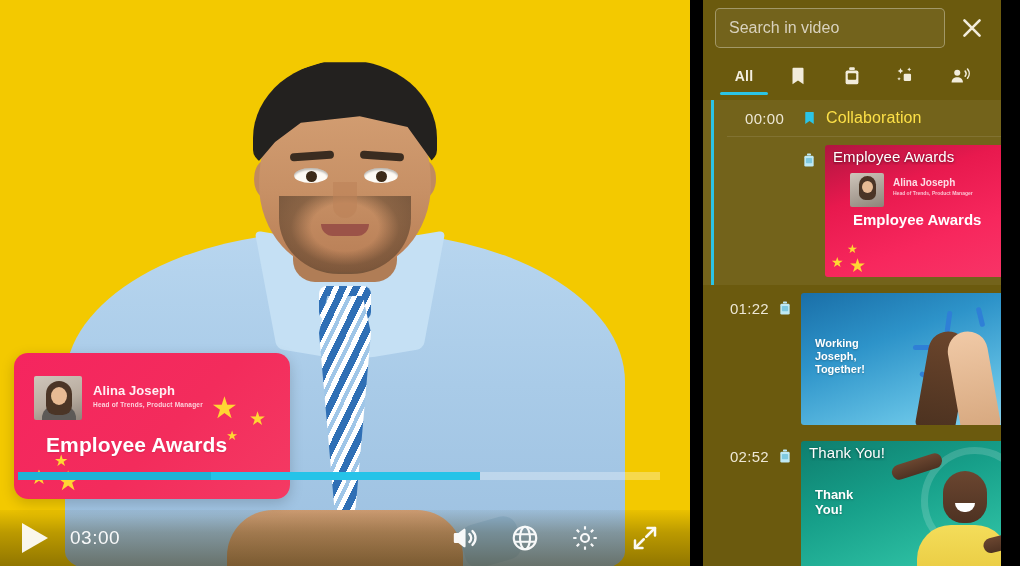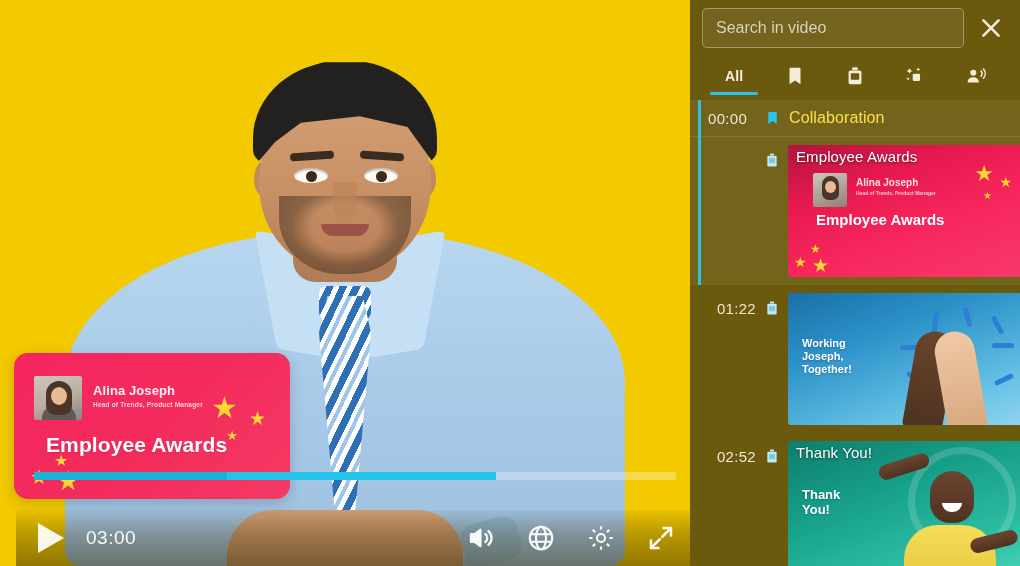--- a/index.html
+++ b/index.html
@@ -171,21 +171,21 @@
   .star { position: absolute; color: #FFD633; line-height: 1; }
   .s1 { right: 52px; top: 40px;  font-size: 30px; }
   .s2 { right: 24px; top: 56px;  font-size: 19px; }
   .s3 { right: 52px; top: 76px;  font-size: 13px; }
   .s4 { left: 40px;  bottom: 30px; font-size: 16px; }
   .s5 { left: 16px;  bottom: 12px; font-size: 20px; }
   .s6 { left: 42px;  bottom: 4px;  font-size: 27px; }
 
   
   .controls {
-    position: absolute; left: 16px; bottom: 0;
+    position: absolute; left: 0; bottom: 0;
     width: 690px; height: 56px;
     background: linear-gradient(180deg, rgba(62,48,0,.05) 0%, rgba(60,46,0,.30) 40%, rgba(55,42,0,.52) 100%);
     display: flex; align-items: center;
   }
   .progress-wrap {
     position: absolute; left: 18px; right: 30px; top: -38px;
     height: 8px;
   }
   .progress-track {
     position: absolute; inset: 0;
@@ -214,24 +214,24 @@
   }
   .ctl-right {
     margin-left: auto; display: flex; align-items: center;
     gap: 30px; padding-right: 30px;
   }
   .ctl-icon { width: 30px; height: 30px; cursor: pointer; opacity: .95; }
   .ctl-icon svg { display: block; width: 100%; height: 100%; }
 
   
   #sidebar {
-    width: 330px; height: 566px;
+    width: 298px; height: 566px;
     background: #6B5A0E;
     position: relative; overflow: hidden;
-    display: flex; flex-direction: column;
+    display: flex; flex-direction: column; margin-left: 13px;
   }
   .sb-top { padding: 8px 12px 0 12px; display: flex; align-items: center; gap: 10px; }
   .search-box {
     flex: 1; height: 40px;
     background: rgba(255,255,255,.06);
     border: 1px solid rgba(255,255,255,.34);
     border-radius: 5px;
     display: flex; align-items: center; padding: 0 13px;
   }
   .search-box input {
@@ -265,21 +265,21 @@
   .tab.active .underline { display: block; }
   .tab svg { width: 22px; height: 22px; }
 
   .list { flex: 1; overflow: hidden; padding-top: 8px; }
 
   .group { position: relative; }
   .group.active::before {
     content: ""; position: absolute; left: 8px; top: 0; bottom: 0;
     width: 3px; background: #2BC4E6;
   }
-  .group.active { background: rgba(255,255,255,.055); }
+  .group.active { background: rgba(255,255,255,.055); padding-left: 24px; }
 
   .group-head {
     display: flex; align-items: center; gap: 9px;
     padding: 9px 10px 9px 18px;
     border-bottom: 1px solid rgba(255,255,255,.10);
   }
   .ts {
     color: #EDE7D5; font-size: 15px; letter-spacing: .3px;
     min-width: 48px;
   }

